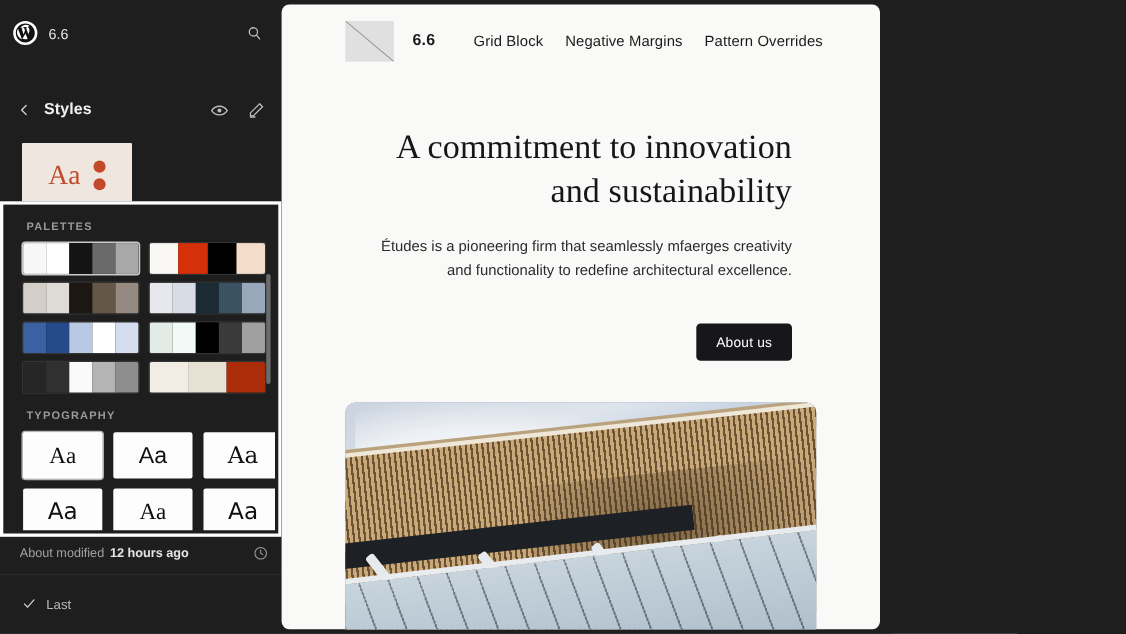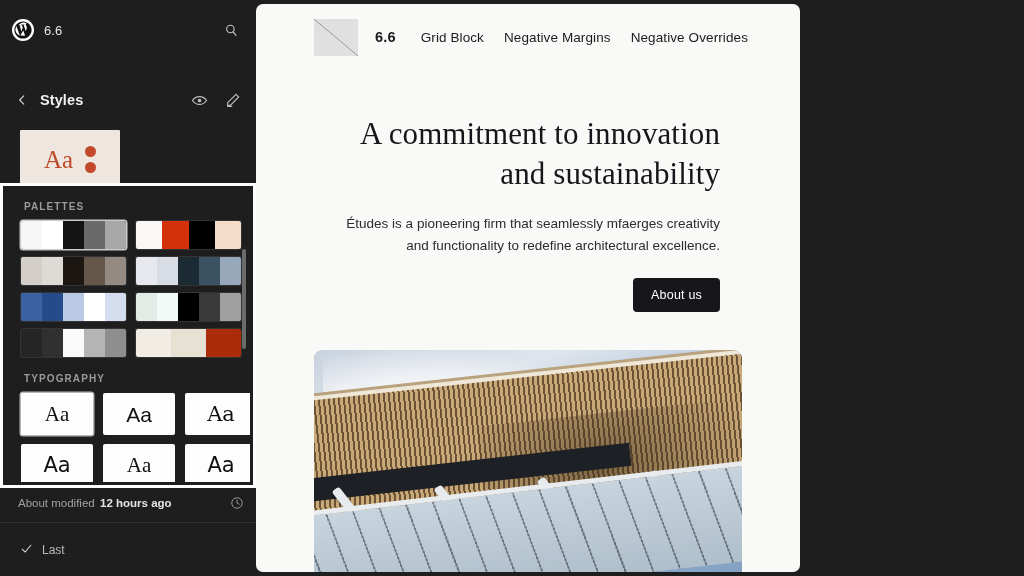--- a/index.html
+++ b/index.html
@@ -135,21 +135,21 @@
   .nav { margin-left: auto; display: flex; gap: 20px; }
   .nav-item { font-size: 13.5px; color: #1b1b1b; letter-spacing: .1px; white-space: nowrap; }
 
   .hero { padding: 44px 80px 0 80px; text-align: right; }
   .hero h1 {
     font-family: "Liberation Serif", serif;
     font-size: 31px; font-weight: 400; color: #15151a;
     line-height: 1.28; letter-spacing: .1px; max-width: 420px; margin: 0 auto;
   }
   .hero p {
-    margin: 20px auto 0 auto; max-width: 400px;
+    margin: 20px auto 16px auto; max-width: 400px;
     font-size: 13.5px; line-height: 1.58; color: #2c2c2e;
   }
   .about-btn {
     display: inline-block; margin-top: 22px;
     background: #17171b; color: #ffffff;
     font-size: 12.5px; padding: 10px 18px; border-radius: 4px;
     letter-spacing: .2px;
   }
 
   .hero-image {
@@ -365,21 +365,21 @@
         <div class="site-logo">
           <svg viewBox="0 0 44 37" preserveAspectRatio="none">
             <rect x="0" y="0" width="44" height="37" fill="#e0e0e0"></rect>
             <line x1="0" y1="0" x2="44" y2="37" stroke="#9a9a9a" stroke-width="1"></line>
           </svg>
         </div>
         <span class="site-title">6.6</span>
         <nav class="nav" id="site-nav">
             <a class="nav-item">Grid Block</a>
             <a class="nav-item">Negative Margins</a>
-            <a class="nav-item">Negative Overrides</a>
+            <a class="nav-item">Pattern Overrides</a>
           </nav>
       </header>
 
       <section class="hero">
         <h1>A commitment to innovation and sustainability</h1>
         <p>Études is a pioneering firm that seamlessly mfaerges creativity and functionality to redefine architectural excellence.</p>
         <a class="about-btn">About us</a>
       </section>
 
       <div class="hero-image">

